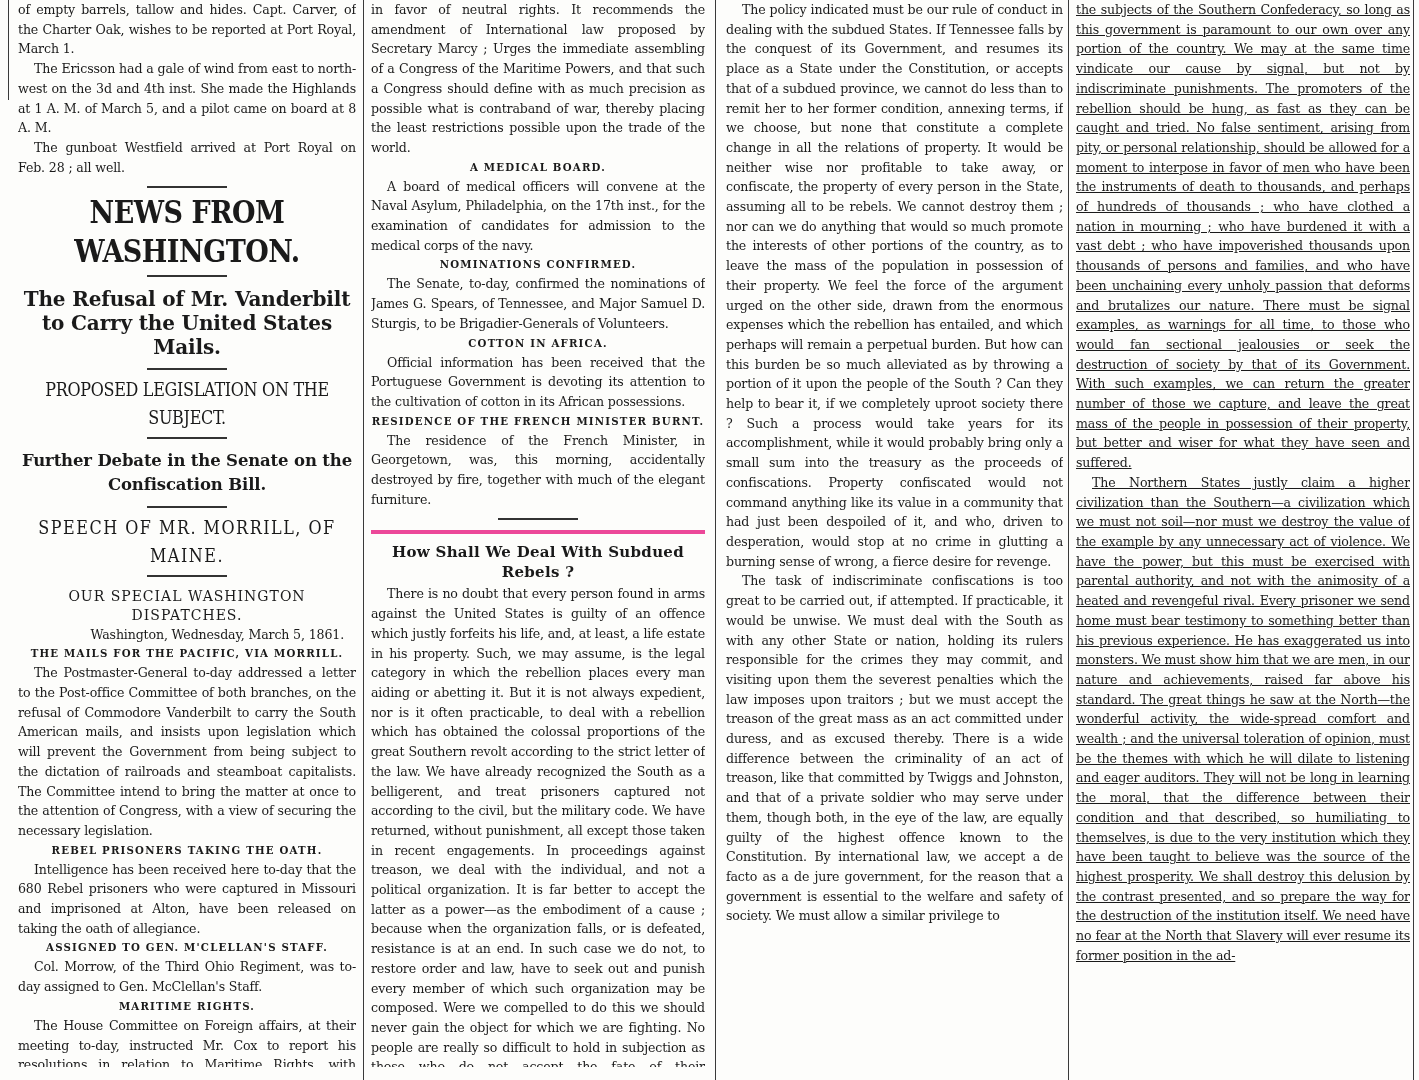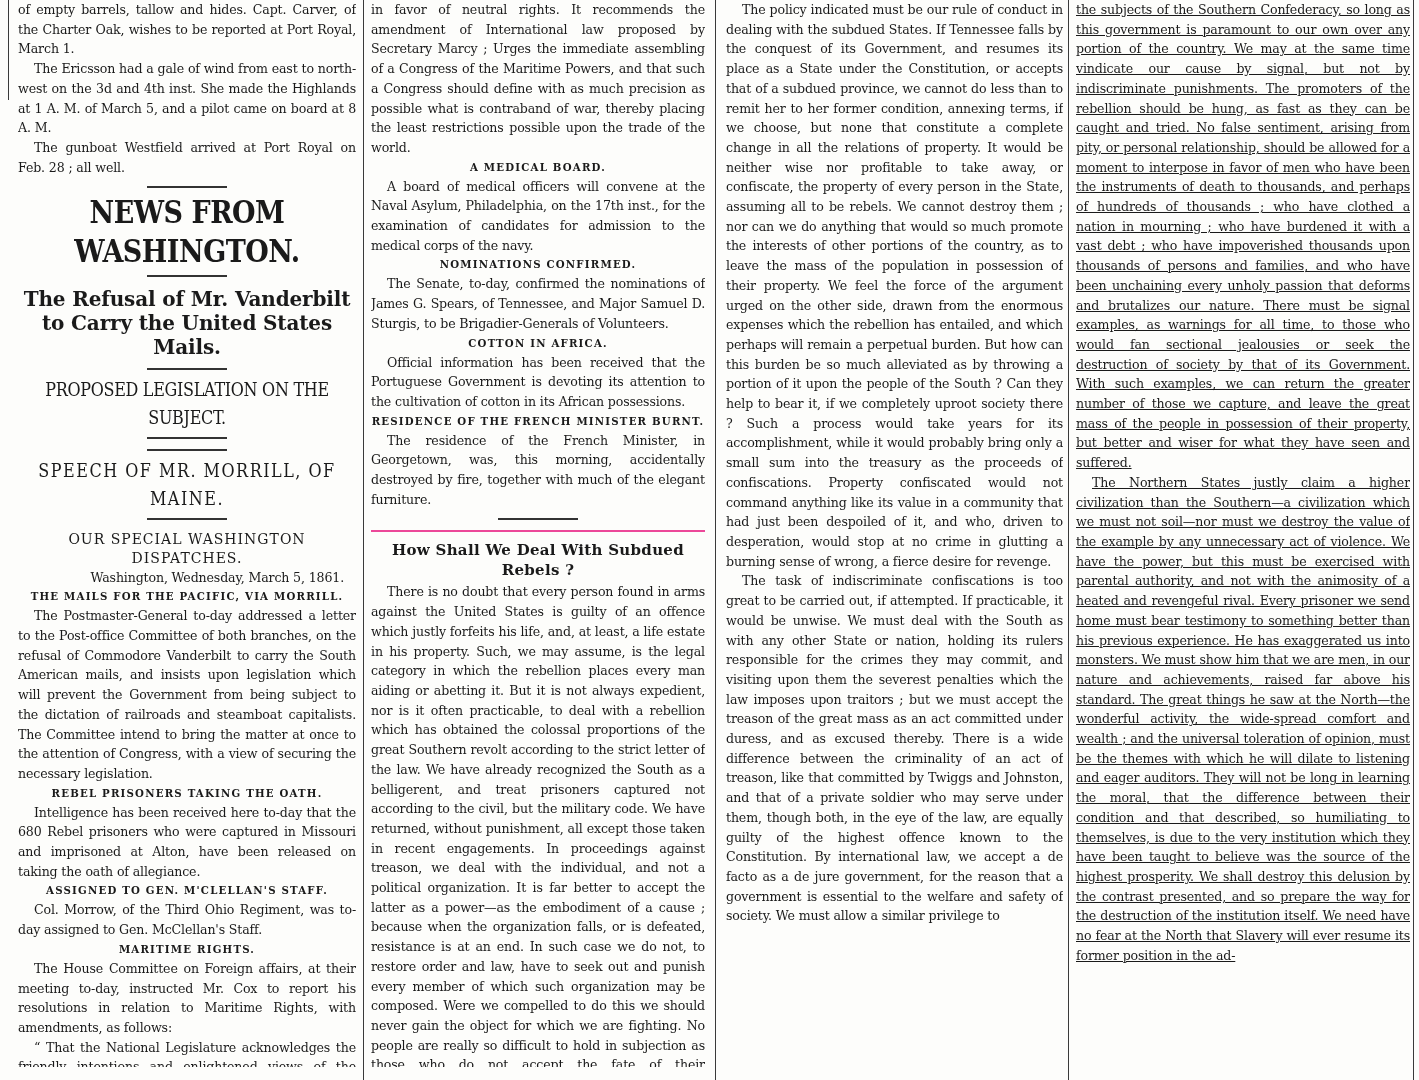--- a/index.html
+++ b/index.html
@@ -31,21 +31,21 @@
   .spec-head { text-align: center; font-size: 14px; letter-spacing: 1px; margin: 8px 0 0 0; line-height: 19px; }
 
   .short-rule { height: 2px; width: 80px; background: #333; margin: 9px auto 10px auto; }
   .hl-main { font-size: 27px; font-weight: bold; text-align: center; letter-spacing: -0.5px; line-height: 34px; margin: 6px 0 0 0; transform: scaleY(1.15); }
   .hl-sub { font-size: 20px; font-weight: bold; text-align: center; line-height: 24px; margin: 0; }
   .hl-caps { font-size: 16px; text-align: center; line-height: 24px; margin: 0; letter-spacing: -0.3px; transform: scaleY(1.15); }
   .hl-debate { font-size: 16.5px; font-weight: bold; text-align: center; line-height: 24px; margin: 0; }
   .hl-speech { font-size: 16px; text-align: center; letter-spacing: 1.5px; line-height: 24px; margin: 0; transform: scaleY(1.15); }
 
   .editorial-title { font-size: 15px; font-weight: bold; text-align: center; line-height: 20px; margin: 8px 0 2px 0; letter-spacing: 0.3px; }
-  .box-border { border-bottom: 2px solid #ec4899; margin-bottom: 4px; }
+  .box-border { border-bottom: 4px solid #ec4899; margin-bottom: 4px; }
 </style>
 </head>
 <body>
 
 <div class="page">
 
   <div class="rule-v" style="left:8px; top:0; height:100px;"></div>
   <div class="rule-v" style="left:363px;"></div>
   <div class="rule-v" style="left:715px;"></div>
   <div class="rule-v" style="left:1068px;"></div>
@@ -55,20 +55,21 @@
     <p class="noindent">of empty barrels, tallow and hides.  Capt. Carver, of the Charter Oak, wishes to be reported at Port Royal, March 1.</p>
     <p>The Ericsson had a gale of wind from east to north-west on the 3d and 4th inst.  She made the Highlands at 1 A. M. of March 5, and a pilot came on board at 8 A. M.</p>
     <p>The gunboat Westfield arrived at Port Royal on Feb. 28 ; all well.</p>
     <div class="short-rule"></div>
     <div class="hl-main">NEWS FROM WASHINGTON.</div>
     <div class="short-rule"></div>
     <div class="hl-sub">The Refusal of Mr. Vanderbilt to Carry the United States Mails.</div>
     <div class="short-rule"></div>
     <div class="hl-caps">PROPOSED LEGISLATION ON THE SUBJECT.</div>
     <div class="short-rule"></div>
+    <div class="hl-debate">Further Debate in the Senate on the Confiscation Bill.</div>
     <div class="short-rule"></div>
     <div class="hl-speech">SPEECH OF MR. MORRILL, OF MAINE.</div>
     <div class="short-rule"></div>
     <div class="spec-head">OUR SPECIAL WASHINGTON DISPATCHES.</div>
     <p class="dateline">Washington, Wednesday, March 5, 1861.</p>
 
     <p class="subhead">THE MAILS FOR THE PACIFIC, VIA MORRILL.</p>
     <p>The Postmaster-General to-day addressed a letter to the Post-office Committee of both branches, on the refusal of Commodore Vanderbilt to carry the South American mails, and insists upon legislation which will prevent the Government from being subject to the dictation of railroads and steamboat capitalists.  The Committee intend to bring the matter at once to the attention of Congress, with a view of securing the necessary legislation.</p>
     <p class="subhead">REBEL PRISONERS TAKING THE OATH.</p>
     <p>Intelligence has been received here to-day that the 680 Rebel prisoners who were captured in Missouri and imprisoned at Alton, have been released on taking the oath of allegiance.</p>

